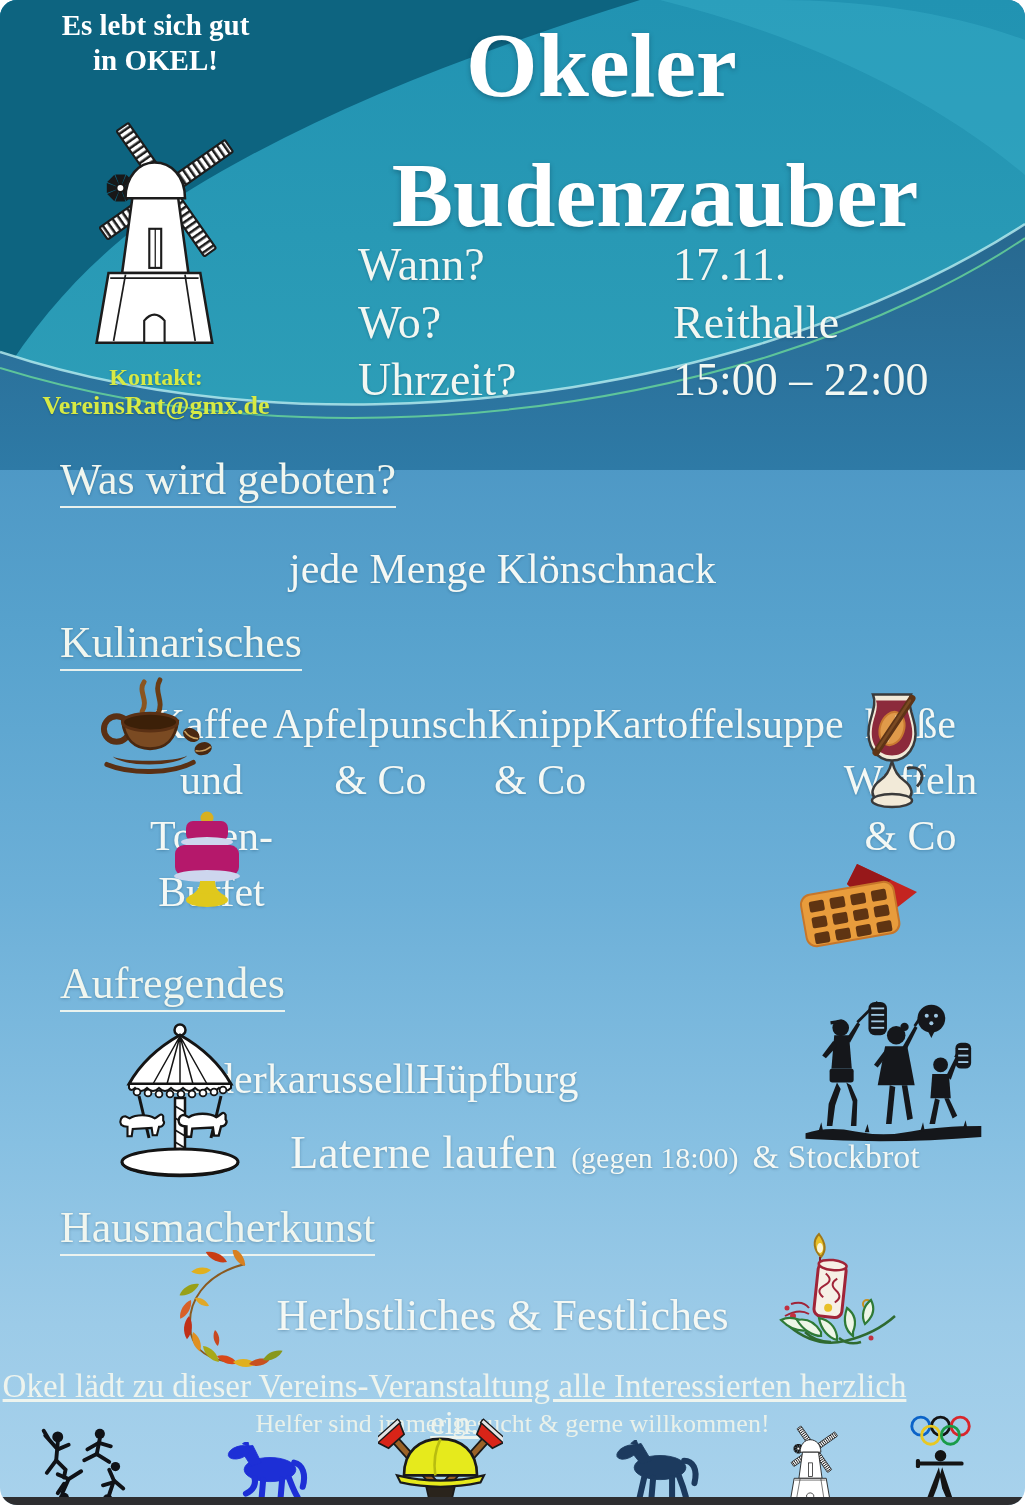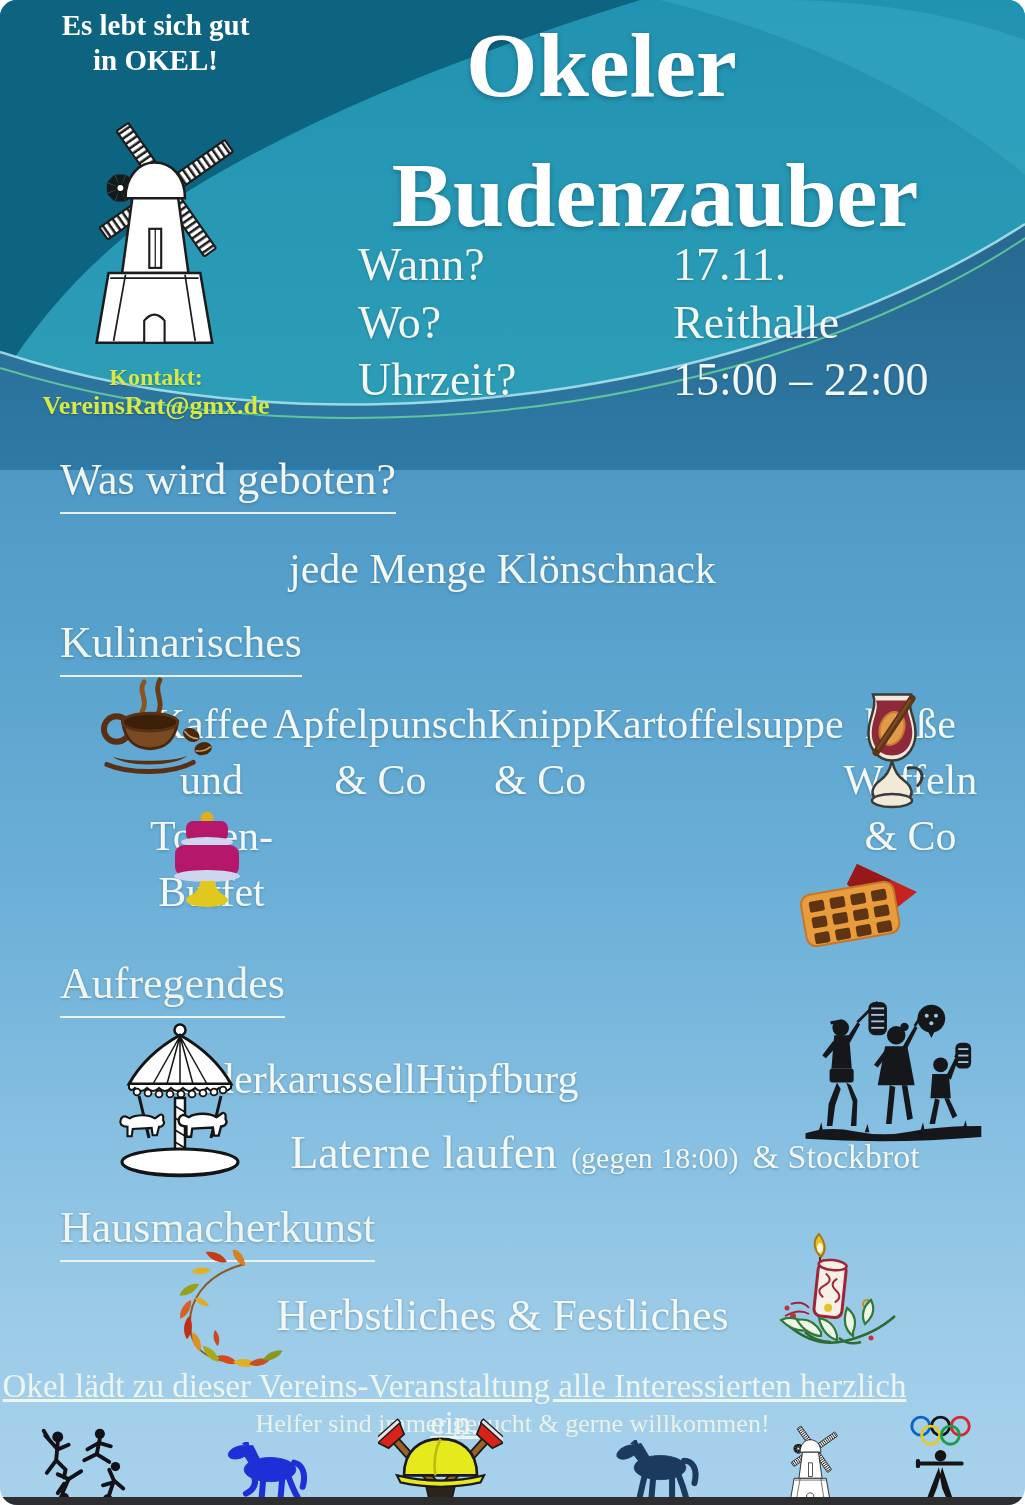--- a/index.html
+++ b/index.html
@@ -12,21 +12,21 @@
   #headerArt{left:0;top:0;width:1025px;height:470px;}
   .tagline{left:48px;top:8px;width:215px;text-align:center;font-weight:700;font-size:29px;line-height:1.22;color:#fff;}
   .kontakt{left:22px;top:364px;width:268px;text-align:center;font-weight:700;color:#d7ea44;text-shadow:0 1px 2px rgba(0,40,60,.35);}
   .kontakt .k1{font-size:24px;}
   .kontakt .k2{font-size:26px;}
   .title1{left:264px;top:12px;width:675px;text-align:center;font-size:92px;font-weight:700;color:#fff;text-shadow:0 2px 5px rgba(0,34,54,.35);}
   .title2{left:260px;top:142px;width:790px;text-align:center;font-size:92px;font-weight:700;color:#fff;text-shadow:0 2px 5px rgba(0,34,54,.35);}
   .inforow{left:358px;width:640px;font-size:46px;color:#f2f7f2;display:flex;text-shadow:0 1px 3px rgba(6,48,76,.30);}
   .inforow .lbl{width:315px;}
   
-  .h2{font-size:44px;color:#f0f6ef;display:inline-block;border-bottom:2px solid rgba(240,246,239,.95);padding-bottom:10px;line-height:1.0;}
+  .h2{font-size:44px;color:#f0f6ef;display:inline-block;border-bottom:2px solid rgba(240,246,239,.95);padding-bottom:4px;line-height:1.0;}
   .line{font-size:42px;text-align:center;line-height:1.0;margin-top:32px;}
   .list{display:flex;flex-direction:row;text-align:center;}
   .list .line{height:56px;line-height:56px;}
   .lantern-line{display:flex;align-items:baseline;justify-content:center;gap:14px;white-space:nowrap;}
   .lantern-main{font-size:46px;}
   .lantern-note{font-size:30px;}
   .lantern-suffix{font-size:34px;}
   .footer1{left:0;top:1368px;width:909px;text-align:center;font-size:33px;color:#eef4ee;text-decoration:underline;}
   .footer2{left:0;top:1409px;width:1025px;text-align:center;font-size:26px;color:#e9f1ea;}
   .bottombar{left:0;top:1497px;width:1025px;height:8px;background:#2e2e30;}

